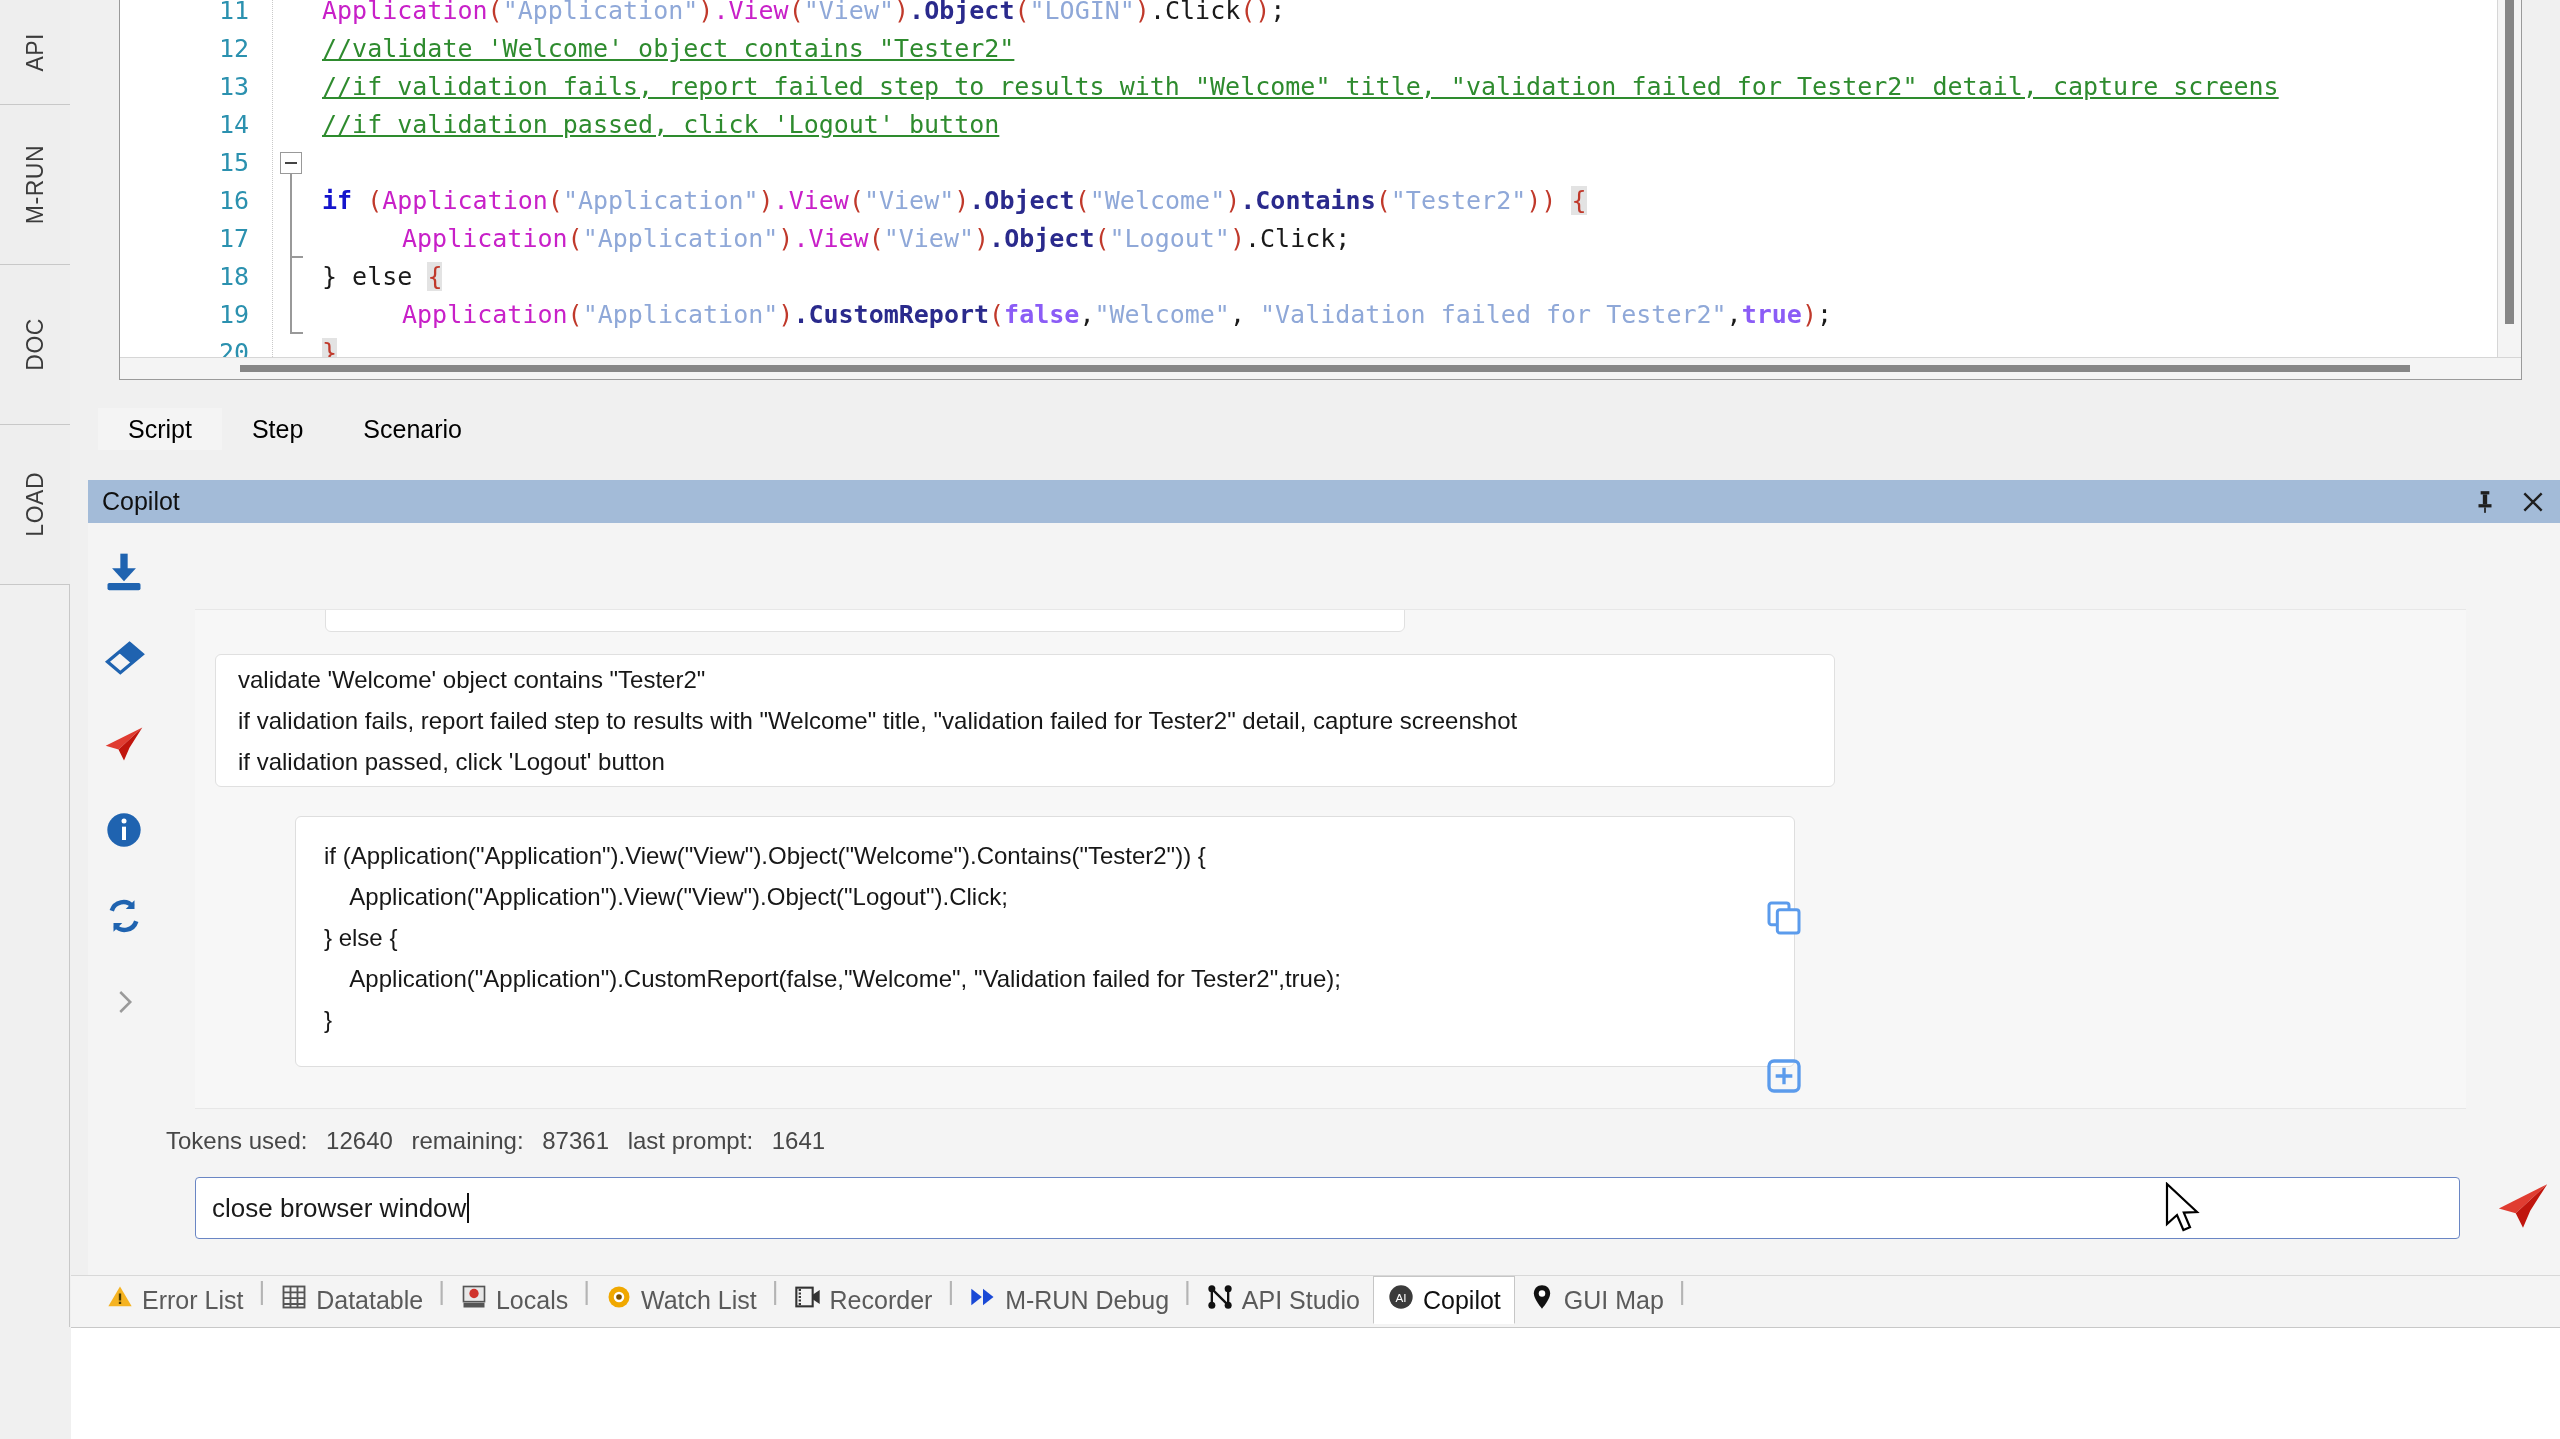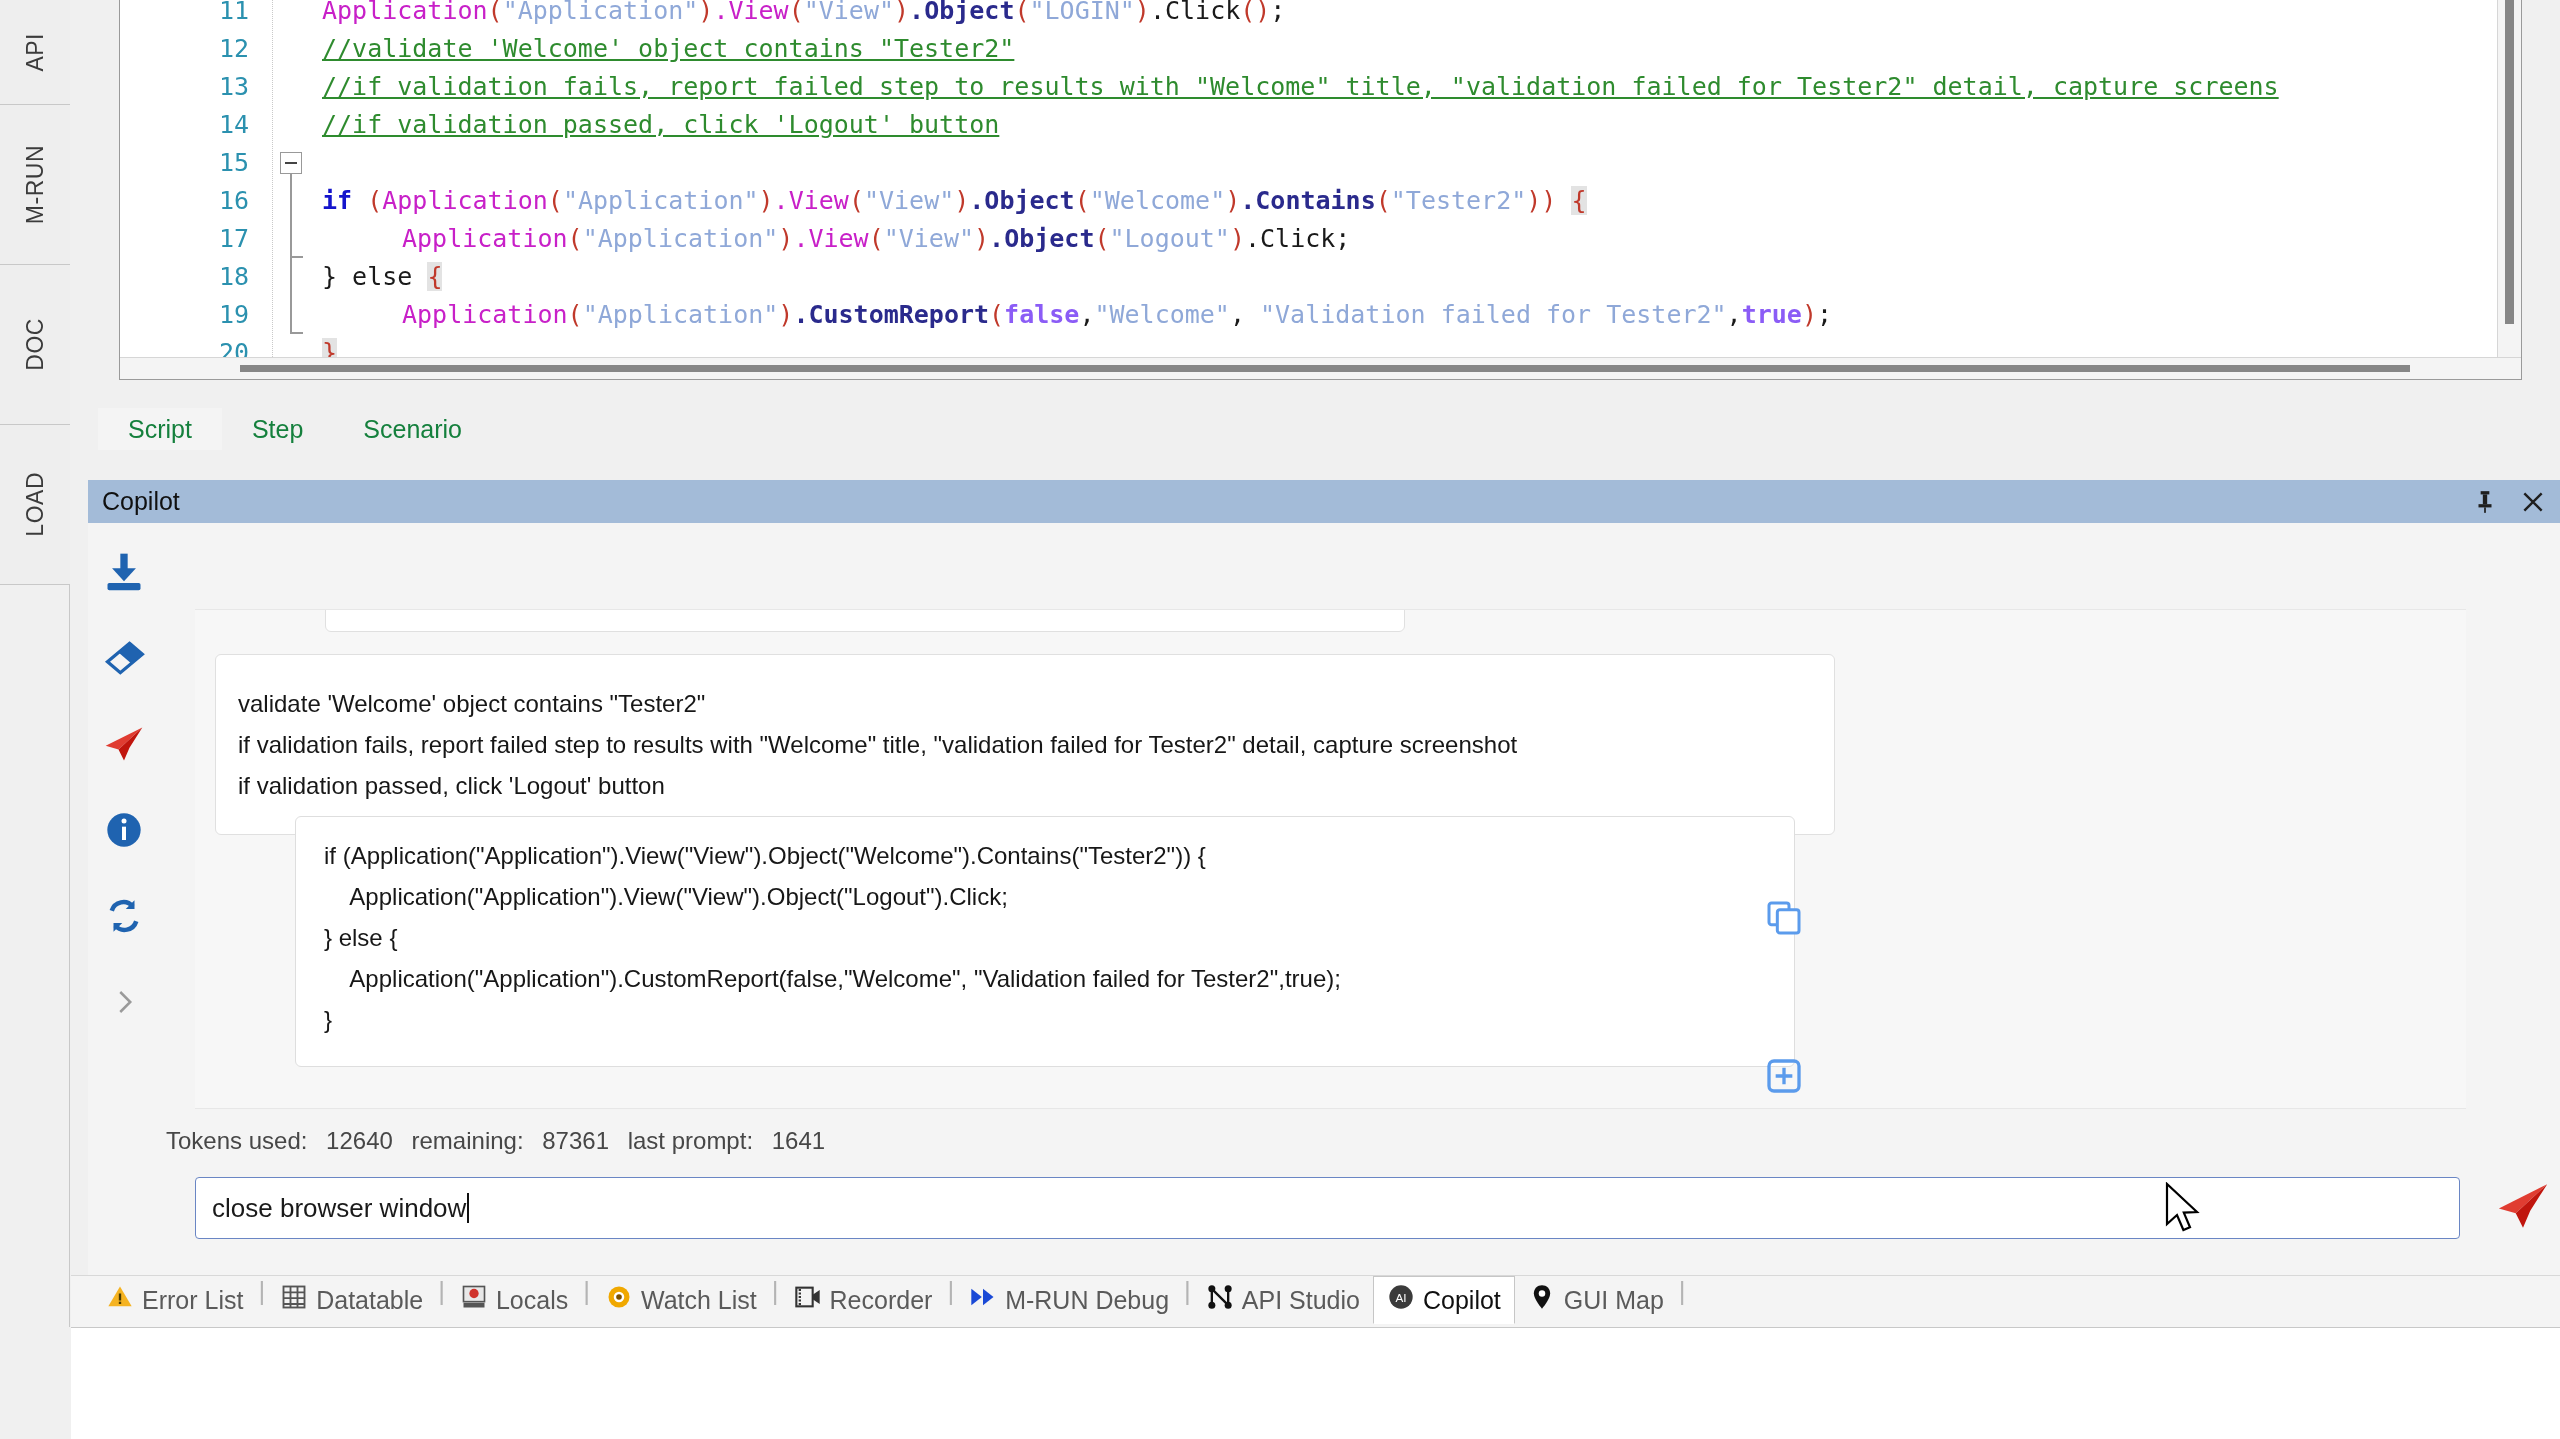--- a/index.html
+++ b/index.html
@@ -109,21 +109,21 @@
     background: #868686;
   }
 
   
   .editor-tabs {
     position: absolute; left: 98px; top: 408px; height: 44px;
     display: flex; align-items: flex-start;
   }
   .etab {
     height: 42px; line-height: 42px; padding: 0 30px;
-    font-size: 25px; color: #15803d; background: transparent;
+    font-size: 25px; color: #000000; background: transparent;
   }
   .etab.active { background: #f4f4f4; }
 
   
   .copilot {
     position: absolute; left: 88px; top: 480px; right: 0; height: 795px;
     background: #f4f4f4;
   }
   .cp-title {
     position: relative; height: 43px; background: #a3bbd8;
@@ -170,21 +170,21 @@
     overflow: hidden;
   }
   .bubble-user-partial {
     position: absolute; left: 130px; top: -40px; width: 1080px; height: 62px;
     background: #ffffff; border: 1px solid #e0e0e0; border-radius: 6px;
     font-size: 23px; color: #1a1a1a; padding: 12px 16px; white-space: pre;
   }
   .bubble-user {
     position: absolute; left: 20px; top: 44px; width: 1620px;
     background: #ffffff; border: 1px solid #e0e0e0; border-radius: 6px;
-    padding: 28px 22px;
+    padding: 4px 22px;
   }
   .bubble-user div {
     font-size: 24px; color: #171717; line-height: 41px; white-space: pre;
   }
   .bubble-ai {
     position: absolute; left: 100px; top: 206px; width: 1500px;
     background: #ffffff; border: 1px solid #dedede; border-radius: 6px;
     padding: 18px 28px 26px 28px;
   }
   .bubble-ai div {

